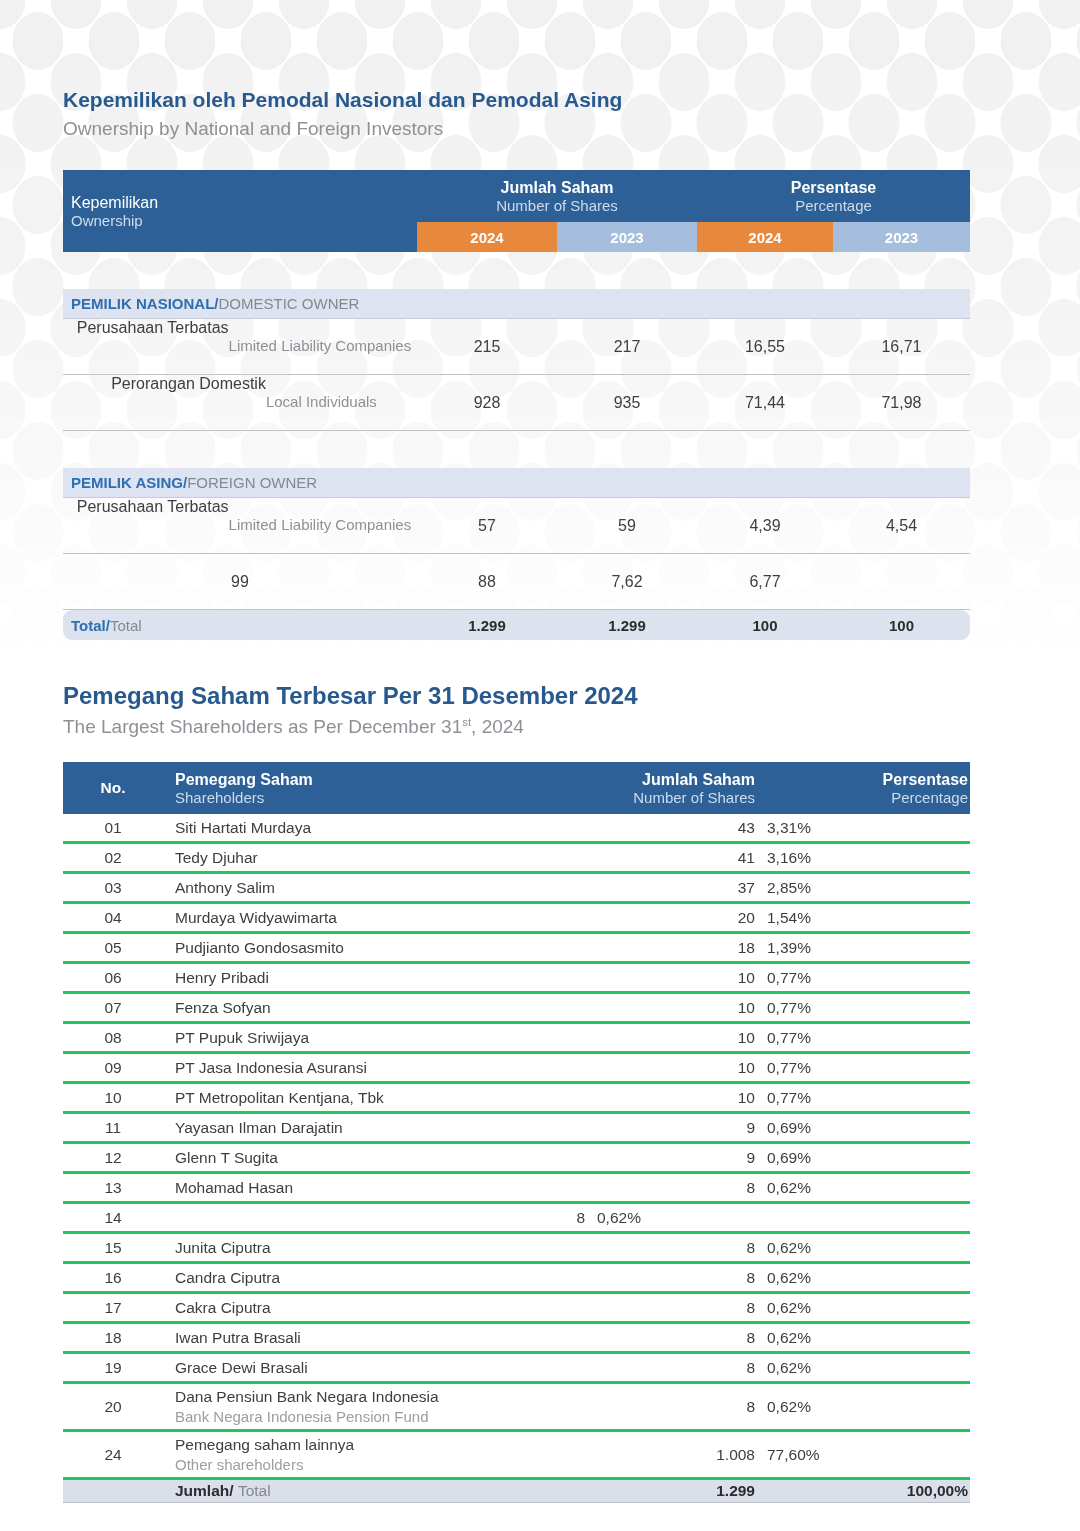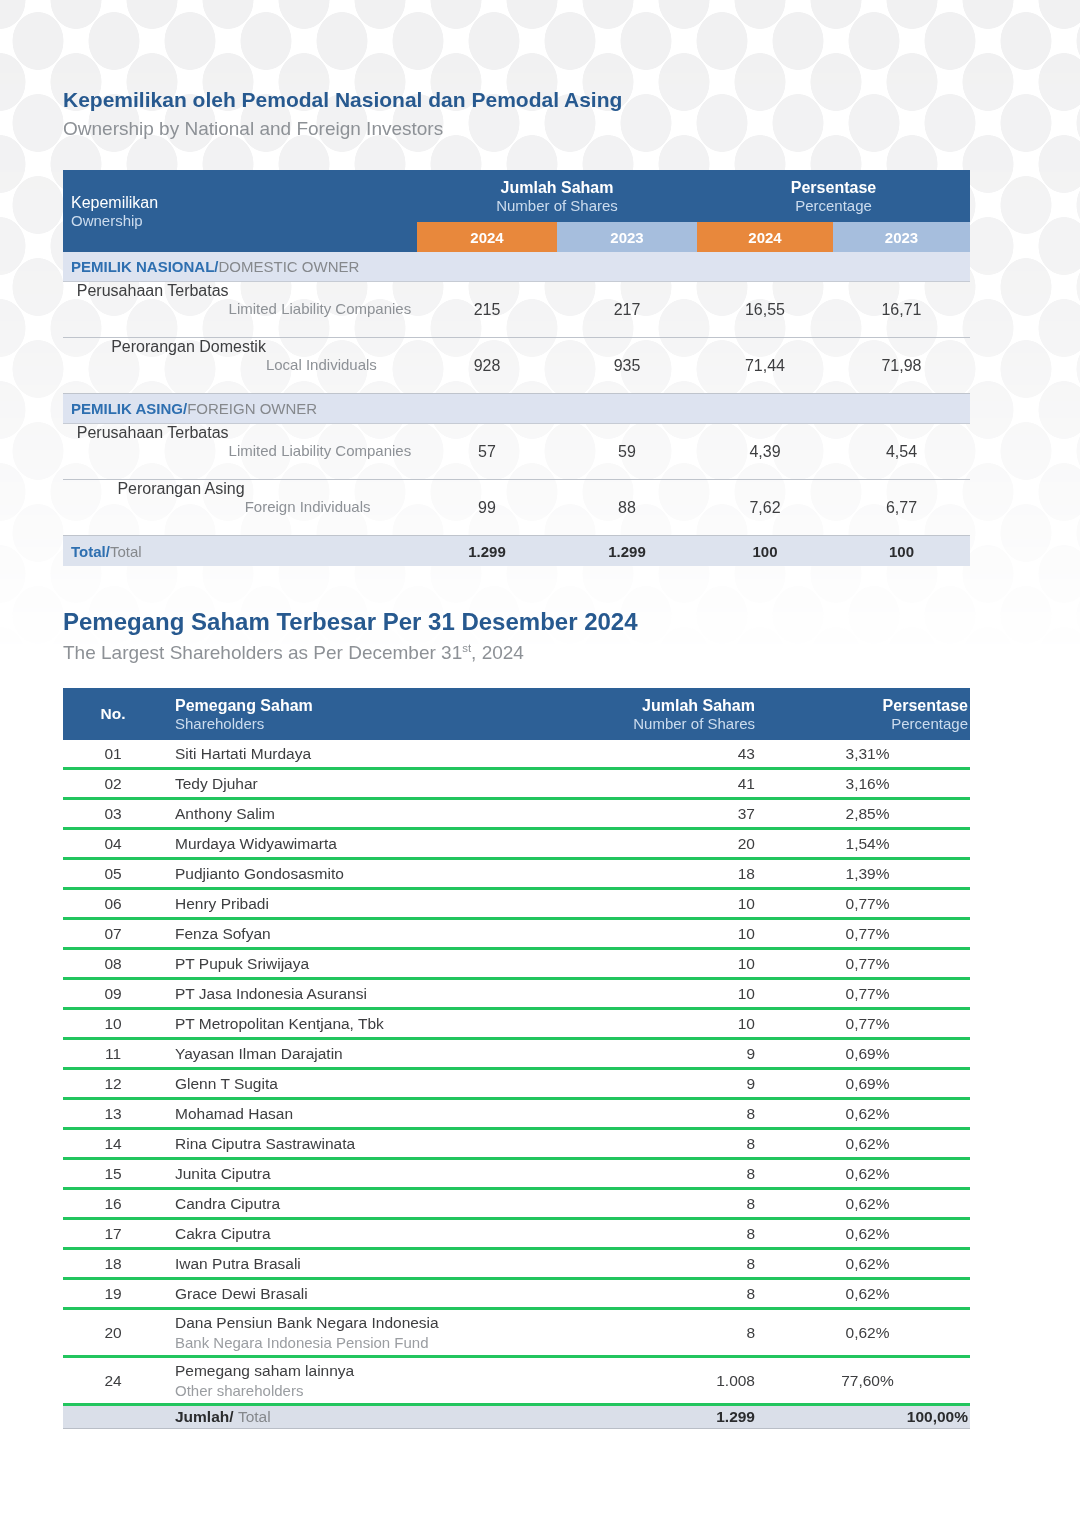--- a/index.html
+++ b/index.html
@@ -36,31 +36,31 @@
   .t1-h-own .l2 { font-size:15px; color:#ccdcee; }
   .t1-h-group { grid-row:1; display:flex; flex-direction:column; justify-content:center; align-items:center; text-align:center; }
   .t1-h-shares { grid-column:2 / 4; }
   .t1-h-pct { grid-column:4 / 6; }
   .t1-h-group .l1 { font-weight:700; font-size:16px; }
   .t1-h-group .l2 { font-size:15px; color:#ccdcee; }
   .t1-year { grid-row:2; display:flex; align-items:center; justify-content:center; font-weight:700; font-size:15px; color:#ffffff; }
   .t1-year.y2024 { background:#e8883c; }
   .t1-year.y2023 { background:#a6bedd; }
 
-  .t1-sect { height:30px; background:#dde3f0; display:flex; align-items:center; padding-left:8px; font-size:15px; border-bottom:1px solid #c6cbd4; }
+  .t1-sect { height:30px; background:#dde3f0; display:flex; align-items:center; padding-left:8px; font-size:15px; border-bottom:1px solid #c6cbd4;margin-top:37px; }
   .t1-sect .id { color:#2e6fb0; font-weight:700; }
   .t1-sect .en { color:#85888c; }
 
   .t1-row { height:56px; border-bottom:1px solid #bfc4cc; background:transparent; }
   .t1-row .name { display:flex; flex-direction:row; justify-content:center; padding-left:8px; }
   .t1-row .name .id { color:#3d3e40; font-size:16px; }
   .t1-row .name .en { color:#8d9196; font-size:15px; margin-top:18px; }
   .t1-row .val { display:flex; align-items:center; justify-content:center; color:#3d3e40; }
 
-  .t1-total { height:30px; background:#dde3ee; font-size:15px; }
+  .t1-total { height:30px; background:#dde3ee; font-size:15px;border-radius:9px; }
   .t1-total .lbl { display:flex; align-items:center; padding-left:8px; }
   .t1-total .lbl .id { color:#2e6fb0; font-weight:700; }
   .t1-total .lbl .en { color:#85888c; }
   .t1-total .val { display:flex; align-items:center; justify-content:center; font-weight:700; color:#2b2c2e; }
 
   
   .t2 { margin-top:24px; width:907px; font-size:15.5px; }
   .t2-grid { display:grid; grid-template-columns:100px 1fr 170px 215px; }
 
   .t2-header { background:#2d6096; color:#ffffff; height:52px; }
@@ -71,21 +71,21 @@
   .t2-h-pct { align-items:flex-end; text-align:right; padding-right:2px; }
   .t2-header .l1 { font-weight:700; font-size:16px; }
   .t2-header .l2 { font-size:15px; color:#ccdcee; }
 
   .t2-row { min-height:30px; border-bottom:3px solid #22c55e; align-items:center; }
   .t2-row .no { text-align:center; color:#3d3e40; }
   .t2-row .nm { padding:4px 0 4px 12px; color:#3d3e40; }
   .t2-row .nm .sub { color:#9a9da1; font-size:15px; margin-top:2px; }
   .t2-row .nm .sub:empty { display:none; margin:0; }
   .t2-row .sh { text-align:right; color:#3d3e40; }
-  .t2-row .pc { text-align:center; padding-right:2px; color:#3d3e40;padding-left:12px; }
+  .t2-row .pc { text-align:left; padding-right:2px; color:#3d3e40;padding-left:12px; }
 
   .t2-total { height:23px; background:#dadfe9; align-items:center; border-bottom:1px solid #b9bec7; font-weight:700; }
   .t2-total .lbl { padding-left:12px; }
   .t2-total .lbl .id { color:#2b2c2e; font-weight:700; }
   .t2-total .lbl .en { color:#85888c; font-weight:400; }
   .t2-total .sh { text-align:right; color:#2b2c2e; }
   .t2-total .pc { text-align:right; padding-right:2px; color:#2b2c2e; }
 </style>
 </head>
 <body>
@@ -156,24 +156,20 @@
           <span class="id">Perusahaan Terbatas</span>
           <span class="en">Limited Liability Companies</span>
         </div>
         <div class="val">57</div>
         <div class="val">59</div>
         <div class="val">4,39</div>
         <div class="val">4,54</div>
       </div>
 
       <div class="t1-grid t1-row">
-        <div class="name">
-          <span class="id">Perorangan Asing</span>
-          <span class="en">Foreign Individuals</span>
-        </div>
         <div class="val">99</div>
         <div class="val">88</div>
         <div class="val">7,62</div>
         <div class="val">6,77</div>
       </div>
 
       <div class="t1-grid t1-total">
         <div class="lbl">
           <span class="id">Total/</span>
           <span class="en">Total</span>
@@ -333,24 +329,20 @@
             <div class="nm">
               <div>Mohamad Hasan</div>
 
             </div>
             <div class="sh">8</div>
             <div class="pc">0,62%</div>
           </div>
 
           <div class="t2-grid t2-row">
             <div class="no">14</div>
-            <div class="nm">
-              <div>Rina Ciputra Sastrawinata</div>
-
-            </div>
             <div class="sh">8</div>
             <div class="pc">0,62%</div>
           </div>
 
           <div class="t2-grid t2-row">
             <div class="no">15</div>
             <div class="nm">
               <div>Junita Ciputra</div>
 
             </div>

